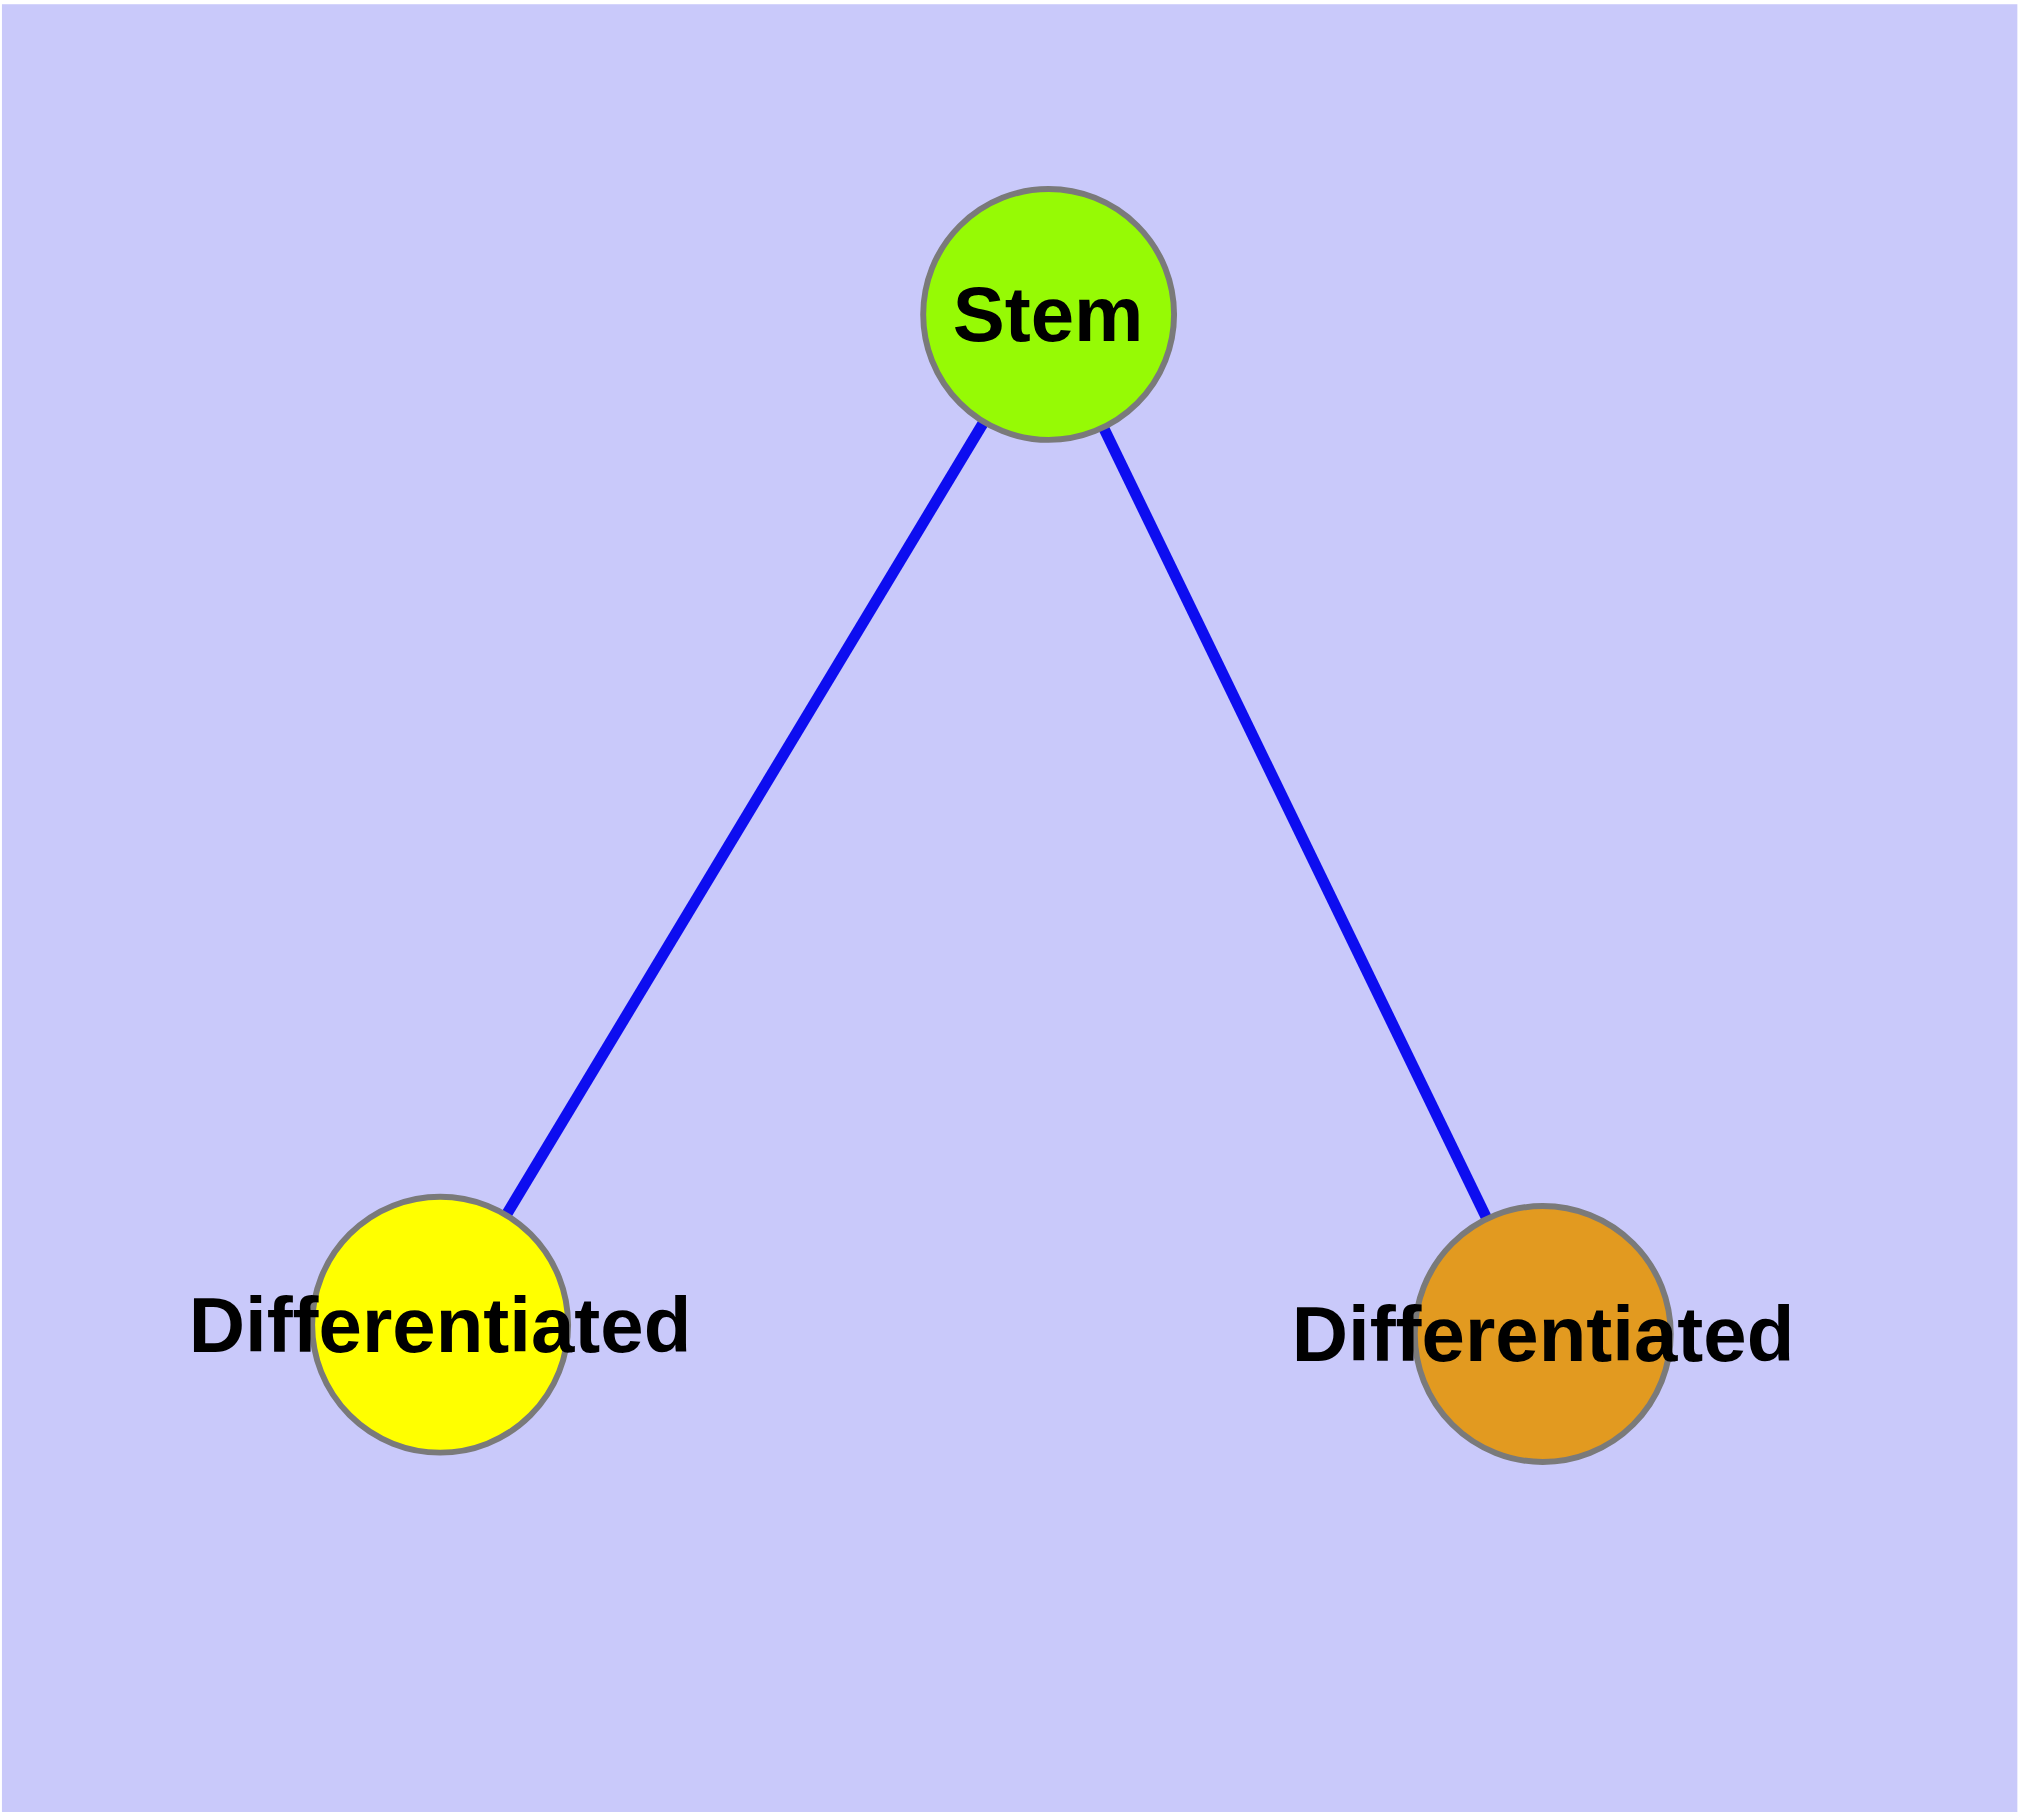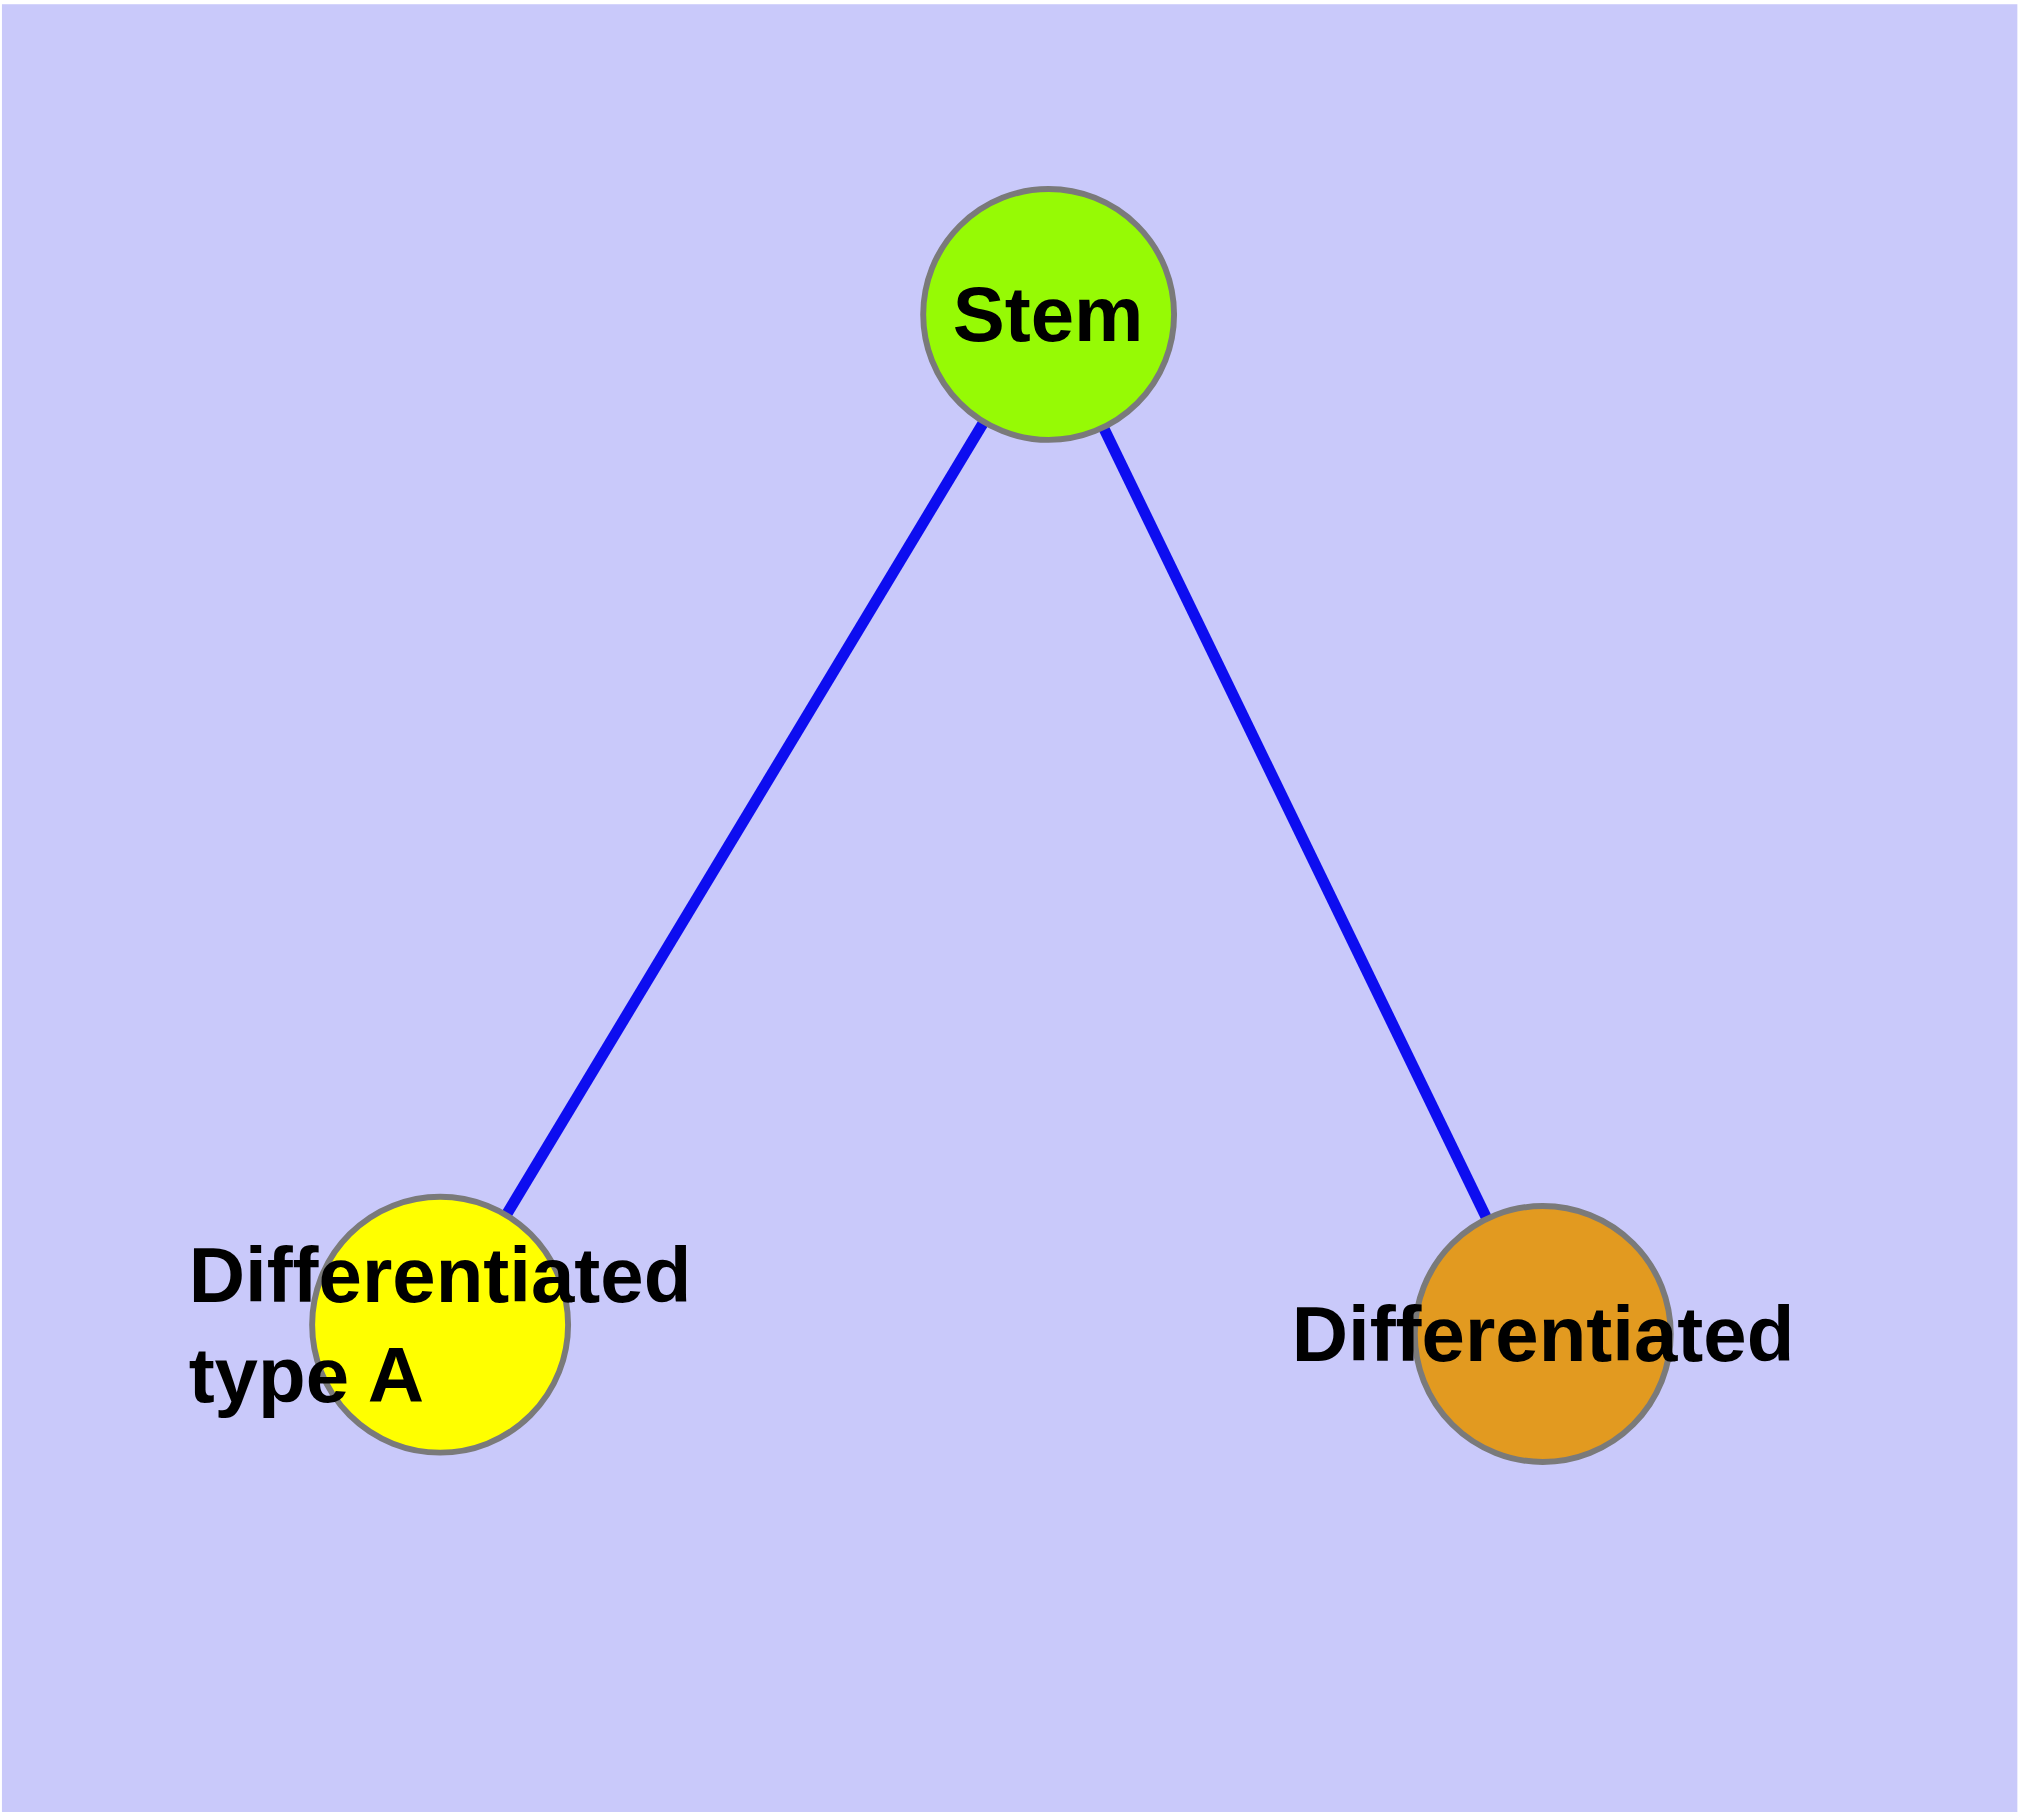--- a/index.html
+++ b/index.html
@@ -25,20 +25,21 @@
   .edge {
     stroke-width: 13px;
     fill: none;
   }
   .node-circle {
     stroke-width: 7px;
   }
   .node-label {
     position: absolute;
     transform: translate(-50%, -50%);
+    text-align: center;
     white-space: nowrap;
     font-weight: 700;
     font-size: 78px;
     line-height: 100px;
     color: #000000;
     pointer-events: none;
   }
 </style>
 </head>
 <body>
@@ -53,19 +54,18 @@
   <circle class="node-circle" cx="519" cy="1563" r="151" fill="#FFFF00" stroke="#7A7A7A"></circle>
   <circle class="node-circle" cx="1820" cy="1574" r="151" fill="#E29A20" stroke="#7A7A7A"></circle>
 </svg>
 
 <div class="node-label" style="left: 1048px; top: 314px;">
   <div>Stem</div>
 </div>
 
 <div class="node-label" style="left: 440px; top: 1325px;">
   <div>Differentiated</div>
-  <div>type A</div>
 </div>
 
 <div class="node-label" style="left: 1543px; top: 1334px;">
   <div>Differentiated</div>
 </div>
 
 
 </body></html>

